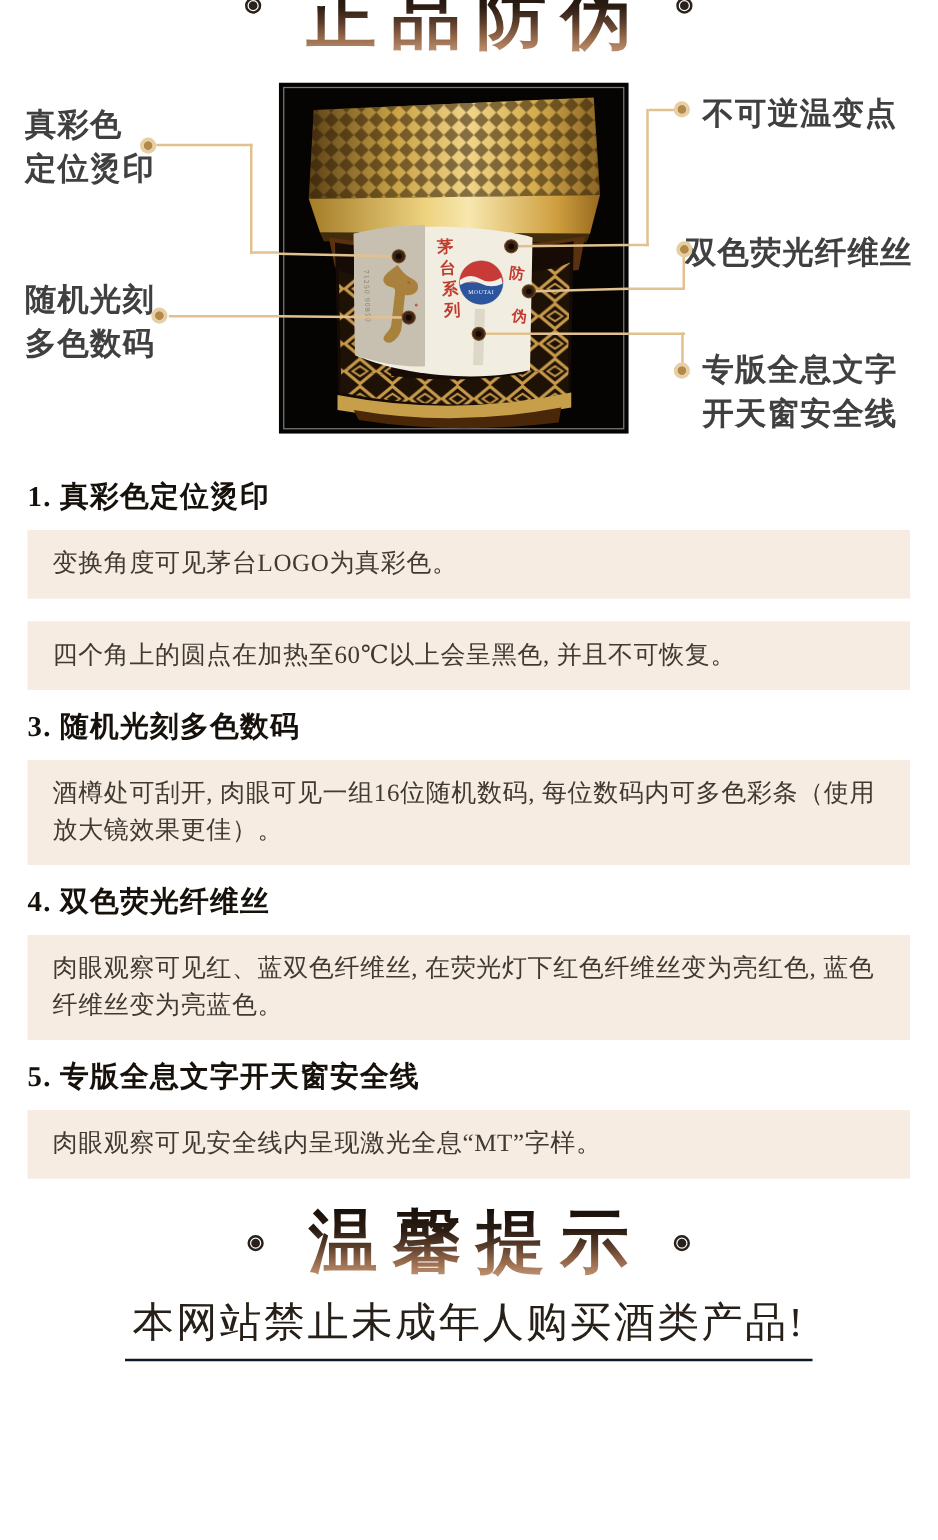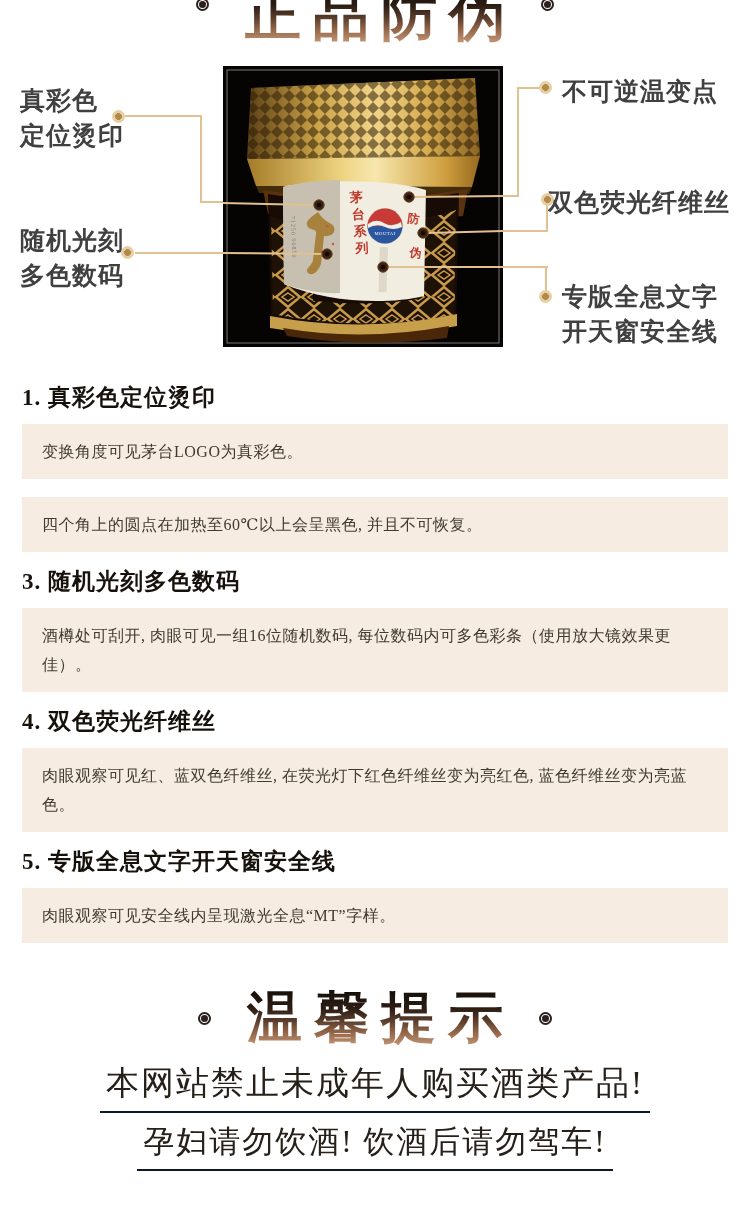--- a/index.html
+++ b/index.html
@@ -45,24 +45,24 @@
   .r3a { left:503px; top:266px; width:45px; height:2px; }
   .r3b { left:545px; top:266px; width:2px;  height:26px; }
   .co-dot { position:absolute; width:13px; height:13px; border-radius:50%;
     background:radial-gradient(circle,#b3894a 0 34%,#e7cfa5 40% 100%); }
   .d1 { left:112px; top:110px; } .d2 { left:121px; top:246px; }
   .d3 { left:539px; top:81px; }  .d4 { left:541px; top:193px; } .d5 { left:539px; top:290px; }
   
   .features { padding:14px 22px 0; }
   .feature h3 { margin:0 0 14px; font-size:23px; line-height:24px; font-weight:bold;
     color:#17110c; letter-spacing:1px; }
-  .feature .box { background:#f7ece1; padding:13px 20px; font-size:16px; line-height:29px;
+  .feature .box { background:#f7ece1; padding:13px 20px; font-size:20px; line-height:29px;
     color:#403a33; margin-bottom:18px; letter-spacing:.5px; }
   
-  .footer .deco-title { margin-top:46px; }
+  .footer .deco-title { margin-top:22px; }
   .footer .title-text { font-size:55px; }
   .warn-row { text-align:center; }
   .warn-row.first { margin-top:16px; }
   .warn-row.second { margin-top:10px; }
   .warn-row span { display:inline-block; border-bottom:2px solid #0f172a; color:#262019;
     letter-spacing:2px; padding:0 6px 8px; white-space:nowrap; }
   .warn-row.first span  { font-size:33px; line-height:40px; }
   .warn-row.second span { font-size:31px; line-height:38px; }
 </style>
 </head>
@@ -260,16 +260,13 @@
 
 <div class="footer">
   <div class="deco-title">
     <span class="deco-dot"></span>
     <span class="title-text">温馨提示</span>
     <span class="deco-dot"></span>
   </div>
   <div class="warn-row first">
     <span>本网站禁止未成年人购买酒类产品!</span>
   </div>
-  <div class="warn-row second">
-    <span>孕妇请勿饮酒! 饮酒后请勿驾车!</span>
-  </div>
 </div>
 
 </body></html>

